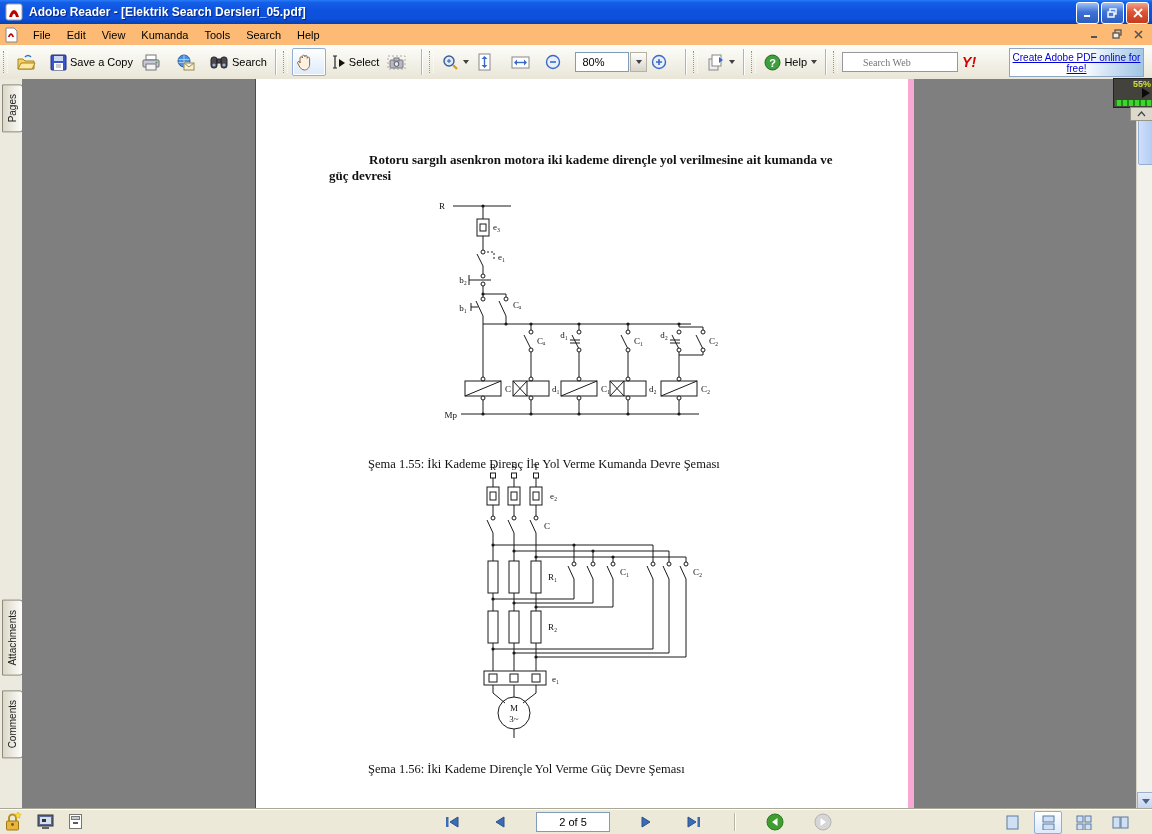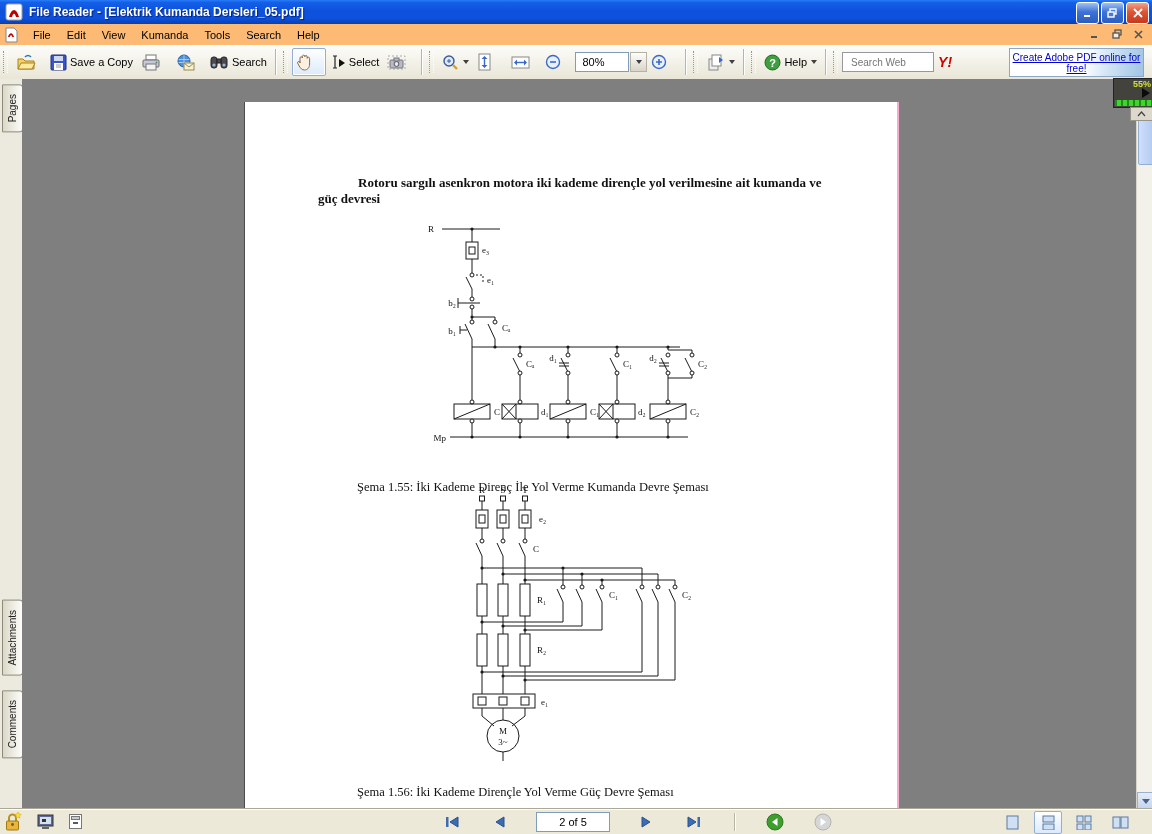--- a/index.html
+++ b/index.html
@@ -28,36 +28,36 @@
     display:flex;align-items:center;}
   .grip{width:3px;height:22px;margin:0 4px 0 3px;border-left:1px dotted #9a968a;border-right:1px dotted #fff;}
   .sep{width:1px;height:26px;background:#b9b5a4;box-shadow:1px 0 0 #fff;margin:0 4px;}
   .tbtn{height:26px;min-width:26px;display:flex;align-items:center;justify-content:flex-start;gap:3px;
     padding:0 3px;border:1px solid transparent;border-radius:2px;color:#000;white-space:nowrap;}
   .tbtn.sel{background:linear-gradient(180deg,#fff,#dceafb);border-color:#93add3;box-shadow:0 0 0 1px #fff inset;}
   .caret{width:0;height:0;border-left:3px solid transparent;border-right:3px solid transparent;border-top:4px solid #404040;margin-left:1px;}
   .zoombox{width:46px;height:18px;background:#fff;border:1px solid #7f9db9;display:flex;align-items:center;padding-left:6px;}
   .combocaret{width:15px;height:18px;border:1px solid #b5b2a4;background:linear-gradient(#fefefe,#d8d4c8);
     display:flex;align-items:center;justify-content:center;margin-left:1px;}
-  .searchweb{width:74px;height:18px;border:1px solid #9a96a0;font-size:10px;color:#999;padding:0 8px;
-    font-family:Liberation Sans, sans-serif;background:#fff;}
+  .searchweb{width:74px;height:18px;border:1px solid #9a96a0;font-size:10px;color:#999;padding:0 20px;
+    font-family:Liberation Serif, serif;background:#fff;}
   .yahoo{color:#d40000;font-weight:bold;font-style:italic;font-size:14px;margin:0 6px 0 4px;}
   .adbtn{position:absolute;right:8px;top:3px;width:133px;height:27px;border:1px solid #8fa6c4;
     background:linear-gradient(100deg,#ffffff 55%,#cfe2f4 75%,#9fc4e4);
     display:flex;align-items:center;justify-content:center;text-align:center;}
   .adbtn span{color:#0000d4;text-decoration:underline;font-size:10px;line-height:11px;}
   
   .sidebar{position:absolute;left:0;top:79px;width:22px;height:729px;background:#eceadf;border-right:1px solid #b8b4a4;}
   .vtab{position:absolute;left:2px;width:19px;background:linear-gradient(90deg,#fdfdfa,#dcd8c8);
     border:1px solid #8e8a7a;border-radius:3px 0 0 3px;display:flex;align-items:center;justify-content:center;
     writing-mode:vertical-rl;transform:rotate(180deg);font-size:10px;color:#222;padding:9px 0;}
   
   .docarea{position:absolute;left:22px;top:79px;width:1114px;height:729px;background:#7f7f7f;overflow:hidden;}
-  .pdfpage{position:absolute;left:222px;top:0;width:652px;height:729px;background:#fff;
-    border-left:1px solid #4c4c4c;border-right:2px solid #f9a8d4;margin-top:23px;}
+  .pdfpage{position:absolute;left:233px;top:0;width:652px;height:729px;background:#fff;
+    border-left:1px solid #4c4c4c;border-right:6px solid #f9a8d4;}
   .pdfpage .heading{position:absolute;left:73px;top:60px;width:508px;
     font-family:"Liberation Serif",serif;font-size:13px;font-weight:bold;line-height:16px;
     text-indent:40px;color:#111;}
   .cap{position:absolute;left:112px;font-family:"Liberation Serif",serif;font-size:12.5px;color:#111;white-space:nowrap;}
   .diag{position:absolute;}
   .diag line,.diag polyline,.diag rect,.diag path,.diag circle.term,.diag circle.motor{stroke:#1a1a1a;fill:none;stroke-width:1;}
   .diag circle.term{fill:#fff;}
   .diag circle.dot{fill:#1a1a1a;stroke:none;}
   .diag text{font-family:"Liberation Serif",serif;font-size:9px;fill:#111;stroke:none;}
   
@@ -90,21 +90,21 @@
 </head>
 <body>
 
 <div class="root">
 
   <div class="titlebar">
     <svg class="appicon" viewBox="0 0 18 18">
       <rect x="1" y="1" width="16" height="16" rx="2" fill="#fff" stroke="#a0a0a0"></rect>
       <path d="M4,14 C6.5,4.5 11.5,4.5 14,14 L11,14 C10,9.5 8,9.5 7,14 z" fill="#c00000"></path>
     </svg>
-    <span class="title">File Reader - [Elektrik Kumanda Dersleri_05.pdf]</span>
+    <span class="title">Adobe Reader - [Elektrik Search Dersleri_05.pdf]</span>
     <div class="winbtns">
       <div class="wbtn">
         <svg width="10" height="9" viewBox="0 0 10 9">
             <rect x="1" y="6" width="6" height="2" fill="#fff"></rect>
           </svg>
       </div>
       <div class="wbtn">
         <svg width="11" height="10" viewBox="0 0 11 10">
           <rect x="3" y="1" width="6" height="5" fill="none" stroke="#fff" stroke-width="1.4"></rect>
           <rect x="1" y="4" width="6" height="5" fill="#4a78d8" stroke="#fff" stroke-width="1.4"></rect>

